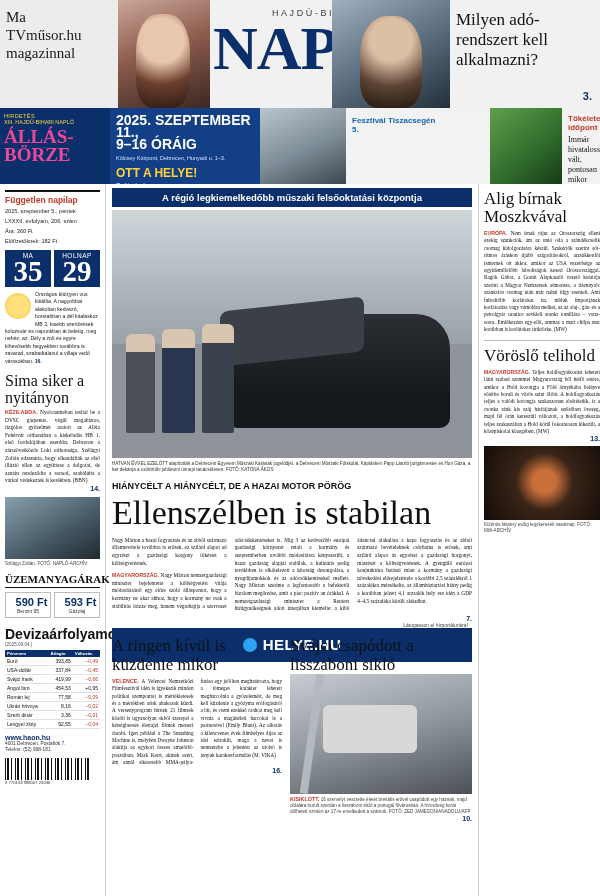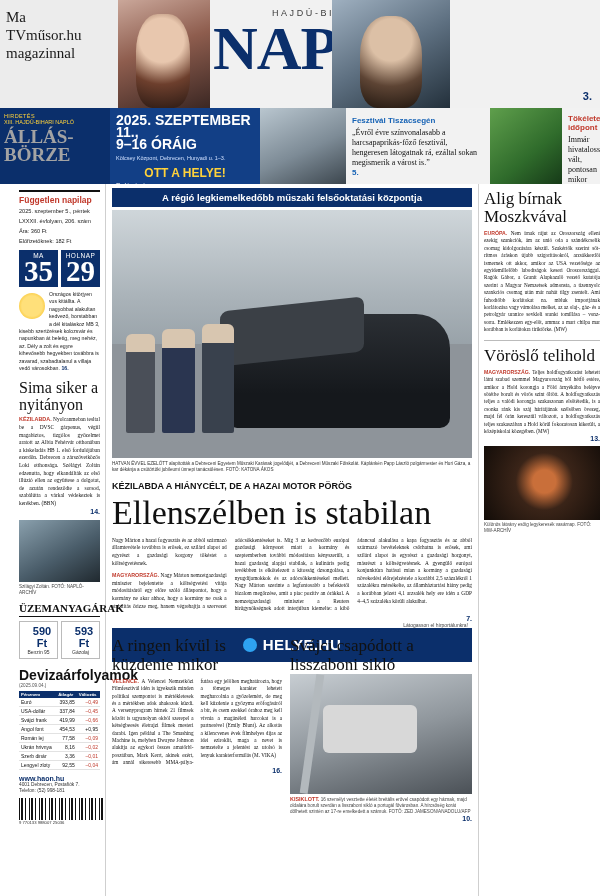--- a/index.html
+++ b/index.html
@@ -60,43 +60,43 @@
     position:absolute; right:8px; bottom:6px;
     font-family:"Liberation Sans", sans-serif; font-size:11px; font-weight:bold; color:#0b2f6b;
   }
 
   
   .promo { position:relative; height:76px; background:#0b2f6b; display:flex; }
   .promo-cell { position:relative; height:76px; overflow:hidden; }
   .promo-1 { width:110px; background:#0b2f6b; color:#fff; padding:5px 4px; }
   .promo-1 .tag { font-family:"Liberation Sans",sans-serif; font-size:5.5px; letter-spacing:.4px; color:#ffd23a; }
   .promo-1 .tag2 { font-family:"Liberation Sans",sans-serif; font-size:5.5px; color:#ffd23a; }
-  .promo-1 .big { font-family:"Liberation Serif",serif; font-size:19px; font-weight:bold; line-height:18px; color:#a3a3a3; margin-top:3px;}
+  .promo-1 .big { font-family:"Liberation Serif",serif; font-size:19px; font-weight:bold; line-height:18px; color:#ec4899; margin-top:3px;}
   .promo-2 { width:150px; background:#123f86; color:#fff; padding:6px 6px; }
   .promo-2 .d1 { font-family:"Liberation Sans",sans-serif; font-weight:bold; font-size:14px; line-height:12px; }
   .promo-2 .d2 { font-family:"Liberation Sans",sans-serif; font-size:5.5px; line-height:8px; margin-top:4px; color:#cfe0ff;}
-  .promo-2 .d3 { font-family:"Liberation Sans",sans-serif; font-weight:bold; font-size:12px; color:#ffd23a; margin-top:4px;text-align:center;}
+  .promo-2 .d3 { font-family:"Liberation Sans",sans-serif; font-weight:bold; font-size:12px; color:#ffd23a; margin-top:4px;}
   .promo-2 .d4 { font-family:"Liberation Sans",sans-serif; font-size:7px; margin-top:2px;}
   .promo-2 .d5 { font-family:"Liberation Sans",sans-serif; font-size:5px; margin-top:5px; color:#bcd0f0;}
   .promo-img {
     width:86px;
     background:linear-gradient(155deg,#b9c6cf 0%, #7d8b96 55%, #3c464e 100%);
   }
   .promo-3 { width:144px; background:#f2f2f2; color:#111; padding:8px 6px; }
   .promo-3 .h { font-family:"Liberation Sans",sans-serif; font-weight:bold; font-size:8px; color:#1763b5; }
   .promo-3 .t { font-family:"Liberation Serif",serif; font-size:8px; line-height:10px; margin-top:3px; }
   .promo-3 .p { font-family:"Liberation Sans",sans-serif; font-weight:bold; font-size:8px; color:#1763b5; }
   .promo-img2 { width:72px; background:linear-gradient(140deg,#5f9f4c 0%, #2f6b2b 60%, #163a18 100%); }
   .promo-4 { flex:1; background:#f2f2f2; padding:6px 6px; }
   .promo-4 .h { font-family:"Liberation Sans",sans-serif; font-weight:bold; font-size:8px; color:#c0392b; }
   .promo-4 .t { font-family:"Liberation Serif",serif; font-size:8px; line-height:10px; margin-top:3px; }
 
   
   .main { position:relative; display:flex; width:600px; height:712px; }
-  .col-left { width:106px; border-right:1px solid #cfcfcf; padding:4px 5px 0 19px; }
+  .col-left { width:106px; border-right:1px solid #cfcfcf; padding:4px 5px 0 5px; }
   .col-mid  { width:372px; padding:4px 6px 0 6px; }
   .col-right{ width:122px; border-left:1px solid #cfcfcf; padding:4px 0 0 5px; }
 
   
   .rule-top { border-top:2px solid #111; margin:2px 0 3px 0; }
   .left-head { font-family:"Liberation Sans",sans-serif; font-weight:bold; font-size:8.5px; color:#c0392b; }
   .left-meta { font-family:"Liberation Sans",sans-serif; font-size:5.6px; line-height:8px; color:#222; margin-top:2px; }
   .weather {
     display:flex; gap:3px; margin-top:5px;
   }
@@ -197,20 +197,21 @@
     </div>
     <div class="topbar-photo-left"></div>
 
     <div class="masthead">
       <div class="kicker">HAJDÚ-BIHARI</div>
       <div class="logo">NAPLÓ</div>
     </div>
 
     <div class="topbar-photo-right"></div>
     <div class="topbar-right">
+      <div class="hl">Milyen adó-rendszert kell alkalmazni?</div>
       <div class="pagenum-badge">3.</div>
     </div>
   </div>
 
   <div class="promo">
     <div class="promo-cell promo-1">
       <div class="tag">HIRDETÉS</div>
       <div class="tag2">XIII. HAJDÚ-BIHARI NAPLÓ</div>
       <div class="big">ÁLLÁS-BÖRZE</div>
     </div>
@@ -218,21 +219,20 @@
       <div class="d1">2025. SZEPTEMBER 11.,</div>
       <div class="d1">9–16 ÓRÁIG</div>
       <div class="d2">Kölcsey Központ, Debrecen, Hunyadi u. 1–3.</div>
       <div class="d3">OTT A HELYE!</div>
       <div class="d4">Belépés ingyenes.</div>
       <div class="d5">Részletek a lapban.</div>
     </div>
     <div class="promo-cell promo-img"></div>
     <div class="promo-cell promo-3">
       <div class="h">Fesztivál Tiszacsegén</div>
-      <div class="t">„Évről évre színvonalasabb a harcsapaprikás-főző fesztivál, hengeresen látogatnak rá, ezáltal sokan megismerik a várost is.”</div>
       <div class="p">5.</div>
     </div>
     <div class="promo-cell promo-img2"></div>
     <div class="promo-cell promo-4">
       <div class="h">Tökéletes időpont</div>
       <div class="t">Immár hivatalossá vált, pontosan mikor kezdődik a Veszprém–DVSC MOL Magyar Kupa-meccs.</div>
 
     </div>
   </div>
 
@@ -354,21 +354,21 @@
         <div class="floor"></div>
         <div class="car"></div>
         <div class="hood"></div>
         <div class="p3"></div>
         <div class="p1"></div>
         <div class="p2"></div>
       </div>
       <div class="hero-cap">HATVAN ÉVVEL EZELŐTT alapították a Debreceni Egyetem Műszaki Karának jogelődjét, a Debreceni Műszaki Főiskolát. Káplánkén Papp László polgármester és Huri Gáza, a kar dékánja a csütörtöki jubileumi ünnepi tanácsülésen. FOTÓ: KATONA ÁKOS</div>
 
       <div class="mid-kicker">
-        <span>KÉZILABDA A</span>
+        <span>HIÁNYCÉLT A</span>
         <span>HIÁNYCÉLT, DE A HAZAI MOTOR PÖRÖG</span>
       </div>
       <div class="mid-head">Ellenszélben is stabilan</div>
 
       <div class="mid-cols">
         <p style="margin:0 0 5px 0;">Nagy Márton a hazai fogyasztás és az abból származó államtevétele továbbra is erősek, ez szilárd alapot ad egyrészt a gazdasági korgony tőkéstet a költségvetésnek.</p>
         <p style="margin:0;">
           <span class="tag">MAGYARORSZÁG.</span>
           <span>Nagy Márton nemzetgazdasági miniszter bejelentette a költségvetési vitája módosításáról egy előre szóló álláspontot, hogy a kormány ne akar ahhoz, hogy a kormány ne csak a stabilitás őrizze meg, hanem végrehajtja a szervezet adócsökkentéseket is. Míg 3 az kedvezőbb európai gazdasági környezet miatt a kormány és szeptemberben további módosításra kényszerült, a hazai gazdaság alapjai stabilak, a kulináris pedig tevékbben is elkötelezett a kitosság dzsongolása, a nyugdíjamokkok és az adócsökkentésekel mellett. Nagy Márton szerinte a legfontosabb a befektetői bizalom megőrzése, amit a piac pozitív an órákkal. A nemzetgazdasági miniszter a Reuters hírügynökségnek adott interjúban kiemelte: a kibő ádancsal alakulása a kapa fogyasztás és az abból származó bevételeknek csőrhatna is erősek, ami szilárd alapot ás egyrészt a gazdasági horgonyt, másrészt a költségvetésnek. A gyengülő európai konjunktúra hatásai mian a kormány a gazdasági növekedési előrejelzéstele a korábbi 2,5 százalékról 1 százalékra mérsékelte, az államháztartási hiány pedig a korábban jelzett 4,1 arzsalék hely ere idén a GDP 4–4,5 százaléka körüli alakulhat.</span>
         </p>

